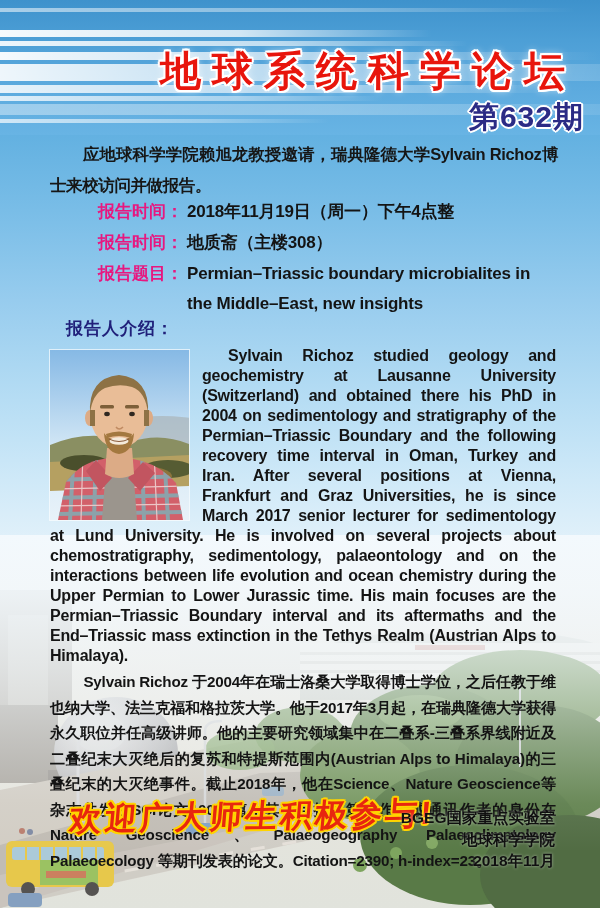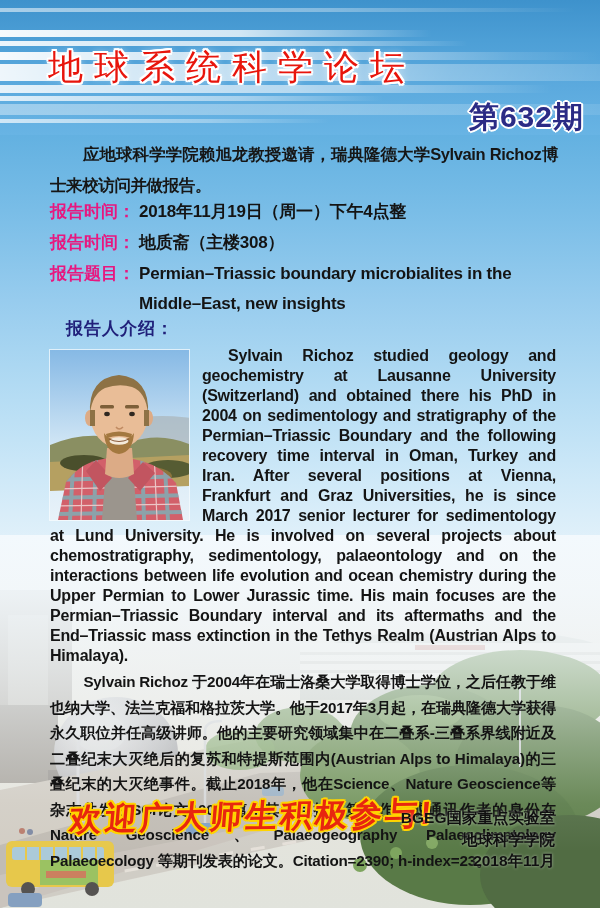--- a/index.html
+++ b/index.html
@@ -30,42 +30,42 @@
   .s2{top:30px;height:7px;width:100%;background:linear-gradient(90deg,rgba(255,255,255,.95),rgba(255,255,255,.75) 40%,rgba(255,255,255,0) 72%);}
   .s3{top:41px;height:5px;width:100%;background:linear-gradient(90deg,rgba(255,255,255,.9),rgba(255,255,255,.65) 45%,rgba(255,255,255,0) 78%);}
   .s4{top:52px;height:8px;width:100%;background:linear-gradient(90deg,rgba(255,255,255,.95),rgba(255,255,255,.6) 50%,rgba(255,255,255,.12) 85%,rgba(255,255,255,0) 100%);}
   .s5{top:64px;height:17px;width:100%;background:linear-gradient(90deg,rgba(255,255,255,.9),rgba(255,255,255,.6) 45%,rgba(255,255,255,.3) 75%,rgba(255,255,255,.15) 100%);}
   .s6{top:85px;height:8px;width:100%;background:linear-gradient(90deg,rgba(255,255,255,.85),rgba(255,255,255,.55) 50%,rgba(255,255,255,0) 92%);}
   .s7{top:96px;height:5px;width:100%;background:linear-gradient(90deg,rgba(255,255,255,.8),rgba(255,255,255,.45) 40%,rgba(255,255,255,0) 64%);}
   .s8{top:104px;height:11px;width:100%;background:linear-gradient(90deg,rgba(255,255,255,.4),rgba(255,255,255,.28) 55%,rgba(255,255,255,.1) 100%);}
   .s9{top:119px;height:4px;width:100%;background:linear-gradient(90deg,rgba(255,255,255,.7),rgba(255,255,255,.35) 35%,rgba(255,255,255,0) 55%);}
   .title{
     position:absolute;left:48px;width:528px;top:44px;
-    font-size:35px;font-weight:normal;letter-spacing:11px;text-align:left;
+    font-size:41px;font-weight:bold;letter-spacing:11px;text-align:right;
     color:#e8150c;white-space:nowrap;
     text-shadow:2px 0 0 #fff,-2px 0 0 #fff,0 2px 0 #fff,0 -2px 0 #fff,
       1.6px 1.6px 0 #fff,-1.6px -1.6px 0 #fff,1.6px -1.6px 0 #fff,-1.6px 1.6px 0 #fff,
       0 0 9px rgba(255,255,255,.95);
   }
   .issue{
     position:absolute;right:16px;top:97px;
     font-size:30px;font-weight:bold;letter-spacing:1px;color:#2b2b85;white-space:nowrap;
     text-shadow:2px 0 0 #fff,-2px 0 0 #fff,0 2px 0 #fff,0 -2px 0 #fff,
       1.4px 1.4px 0 #fff,-1.4px -1.4px 0 #fff,1.4px -1.4px 0 #fff,-1.4px 1.4px 0 #fff;
     text-align:center;
   }
   
   .content{position:absolute;inset:0;z-index:3;}
   .intro{
     position:absolute;left:50px;top:139px;width:508px;
     font-size:16.5px;font-weight:bold;color:#161616;line-height:31px;
     letter-spacing:-0.4px;text-indent:2em;text-align:justify;
   }
   .details{position:absolute;left:50px;top:197px;width:505px;}
-  .detail-row{display:flex;font-size:17px;font-weight:bold;line-height:30px;margin-bottom:1px;}
+  .detail-row{display:flex;font-size:17px;font-weight:bold;line-height:30px;margin-bottom:1px;margin-left:48px;}
   .detail-label{flex:0 0 auto;color:#e8177f;white-space:nowrap;margin-right:4px;}
   .detail-value{flex:1 1 auto;color:#141414;letter-spacing:-0.2px;}
   .speaker-heading{
     position:absolute;left:66px;top:317px;
     font-size:17px;font-weight:bold;color:#20207a;letter-spacing:1px;
   }
   .bio{position:absolute;left:50px;top:346px;width:506px;color:#141414;}
   .photo{
     float:left;width:139px;height:170px;margin:4px 13px 4px 0;
     box-shadow:0 0 0 1px rgba(255,255,255,.65);

